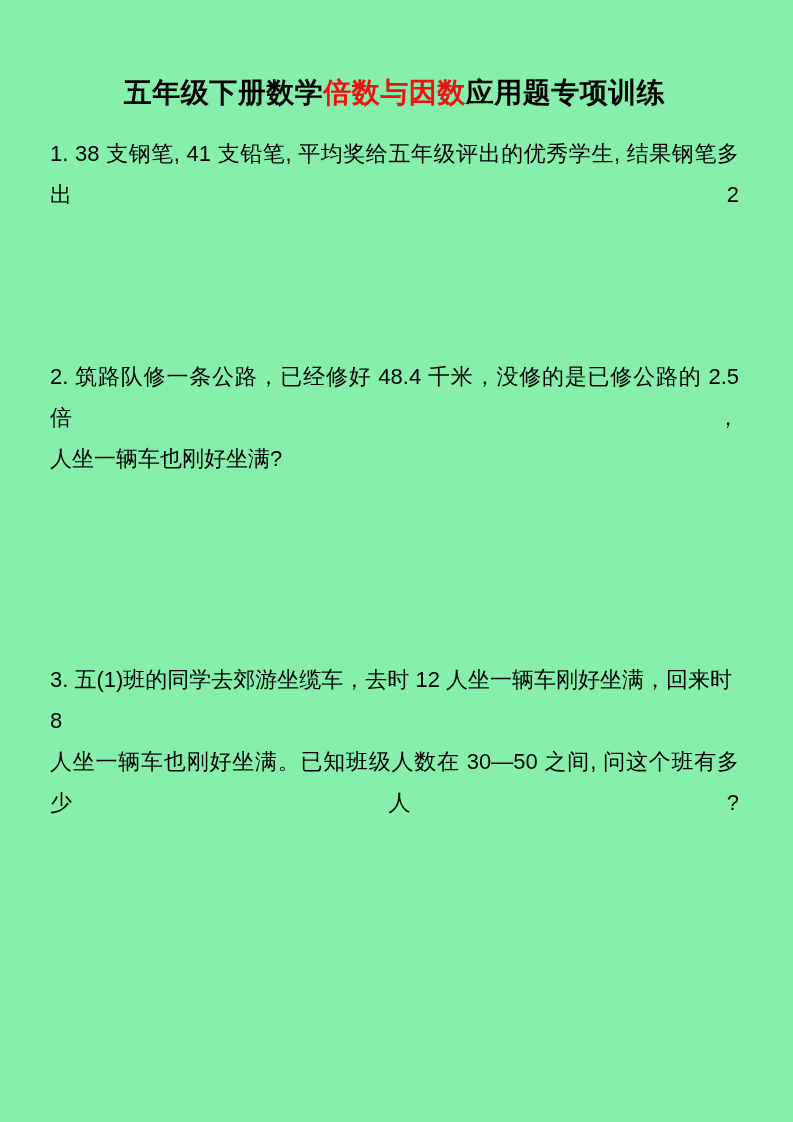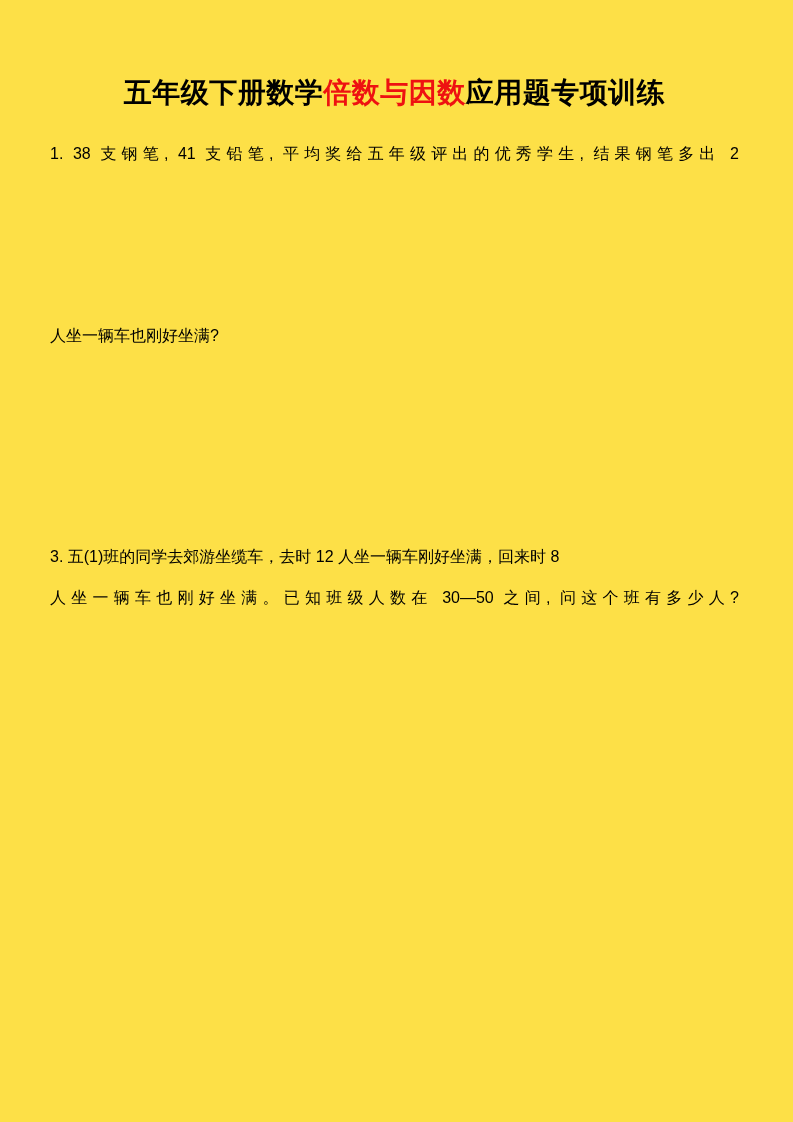--- a/index.html
+++ b/index.html
@@ -4,40 +4,40 @@
 <style>
   html, body {
     margin: 0;
     padding: 0;
     background: #ffffff;
   }
   .page {
     position: relative;
     width: 793px;
     height: 1122px;
-    background: #fde047;
+    background: #86efac;
     box-sizing: border-box;
     padding: 0 54px 0 50px;
     overflow: hidden;
     font-family: "Liberation Sans", sans-serif;
     color: #000000;
   }
   .title {
     margin: 74px 0 0 0;
     text-align: center;
     font-size: 28px;
     line-height: 38px;
     font-weight: 700;
     letter-spacing: 0.5px;
     white-space: nowrap;
   }
   .title .seg { display: inline; }
   .problem { margin: 0; }
   .line {
-    font-size: 16px;
+    font-size: 22px;
     line-height: 41px;
     text-align: left;
   }
   
   .line.stretch { text-align: justify; text-align-last: justify; }
   .problem-1 { margin-top: 21px; }
   .problem-2 { margin-top: 141px; }
   .problem-3 { margin-top: 180px; }
   .problem-4 { margin-top: 143px; }
 </style>
@@ -48,20 +48,21 @@
 
   <h1 class="title">
     <span class="seg">五年级下册数学</span><span class="seg" style="color: rgb(238, 17, 17);">倍数与因数</span><span class="seg">应用题专项训练</span>
   </h1>
 
   <section class="problem problem-1">
     <div class="line stretch">1. 38 支钢笔, 41 支铅笔, 平均奖给五年级评出的优秀学生, 结果钢笔多出 2</div>
   </section>
 
   <section class="problem problem-2">
+    <div class="line stretch">2. 筑路队修一条公路，已经修好 48.4 千米，没修的是已修公路的 2.5 倍，</div>
     <div class="line">人坐一辆车也刚好坐满?</div>
   </section>
 
   <section class="problem problem-3">
     <div class="line">3. 五(1)班的同学去郊游坐缆车，去时 12 人坐一辆车刚好坐满，回来时 8</div>
     <div class="line stretch">人坐一辆车也刚好坐满。已知班级人数在 30—50 之间, 问这个班有多少人?</div>
   </section>
 
 
 </div>

